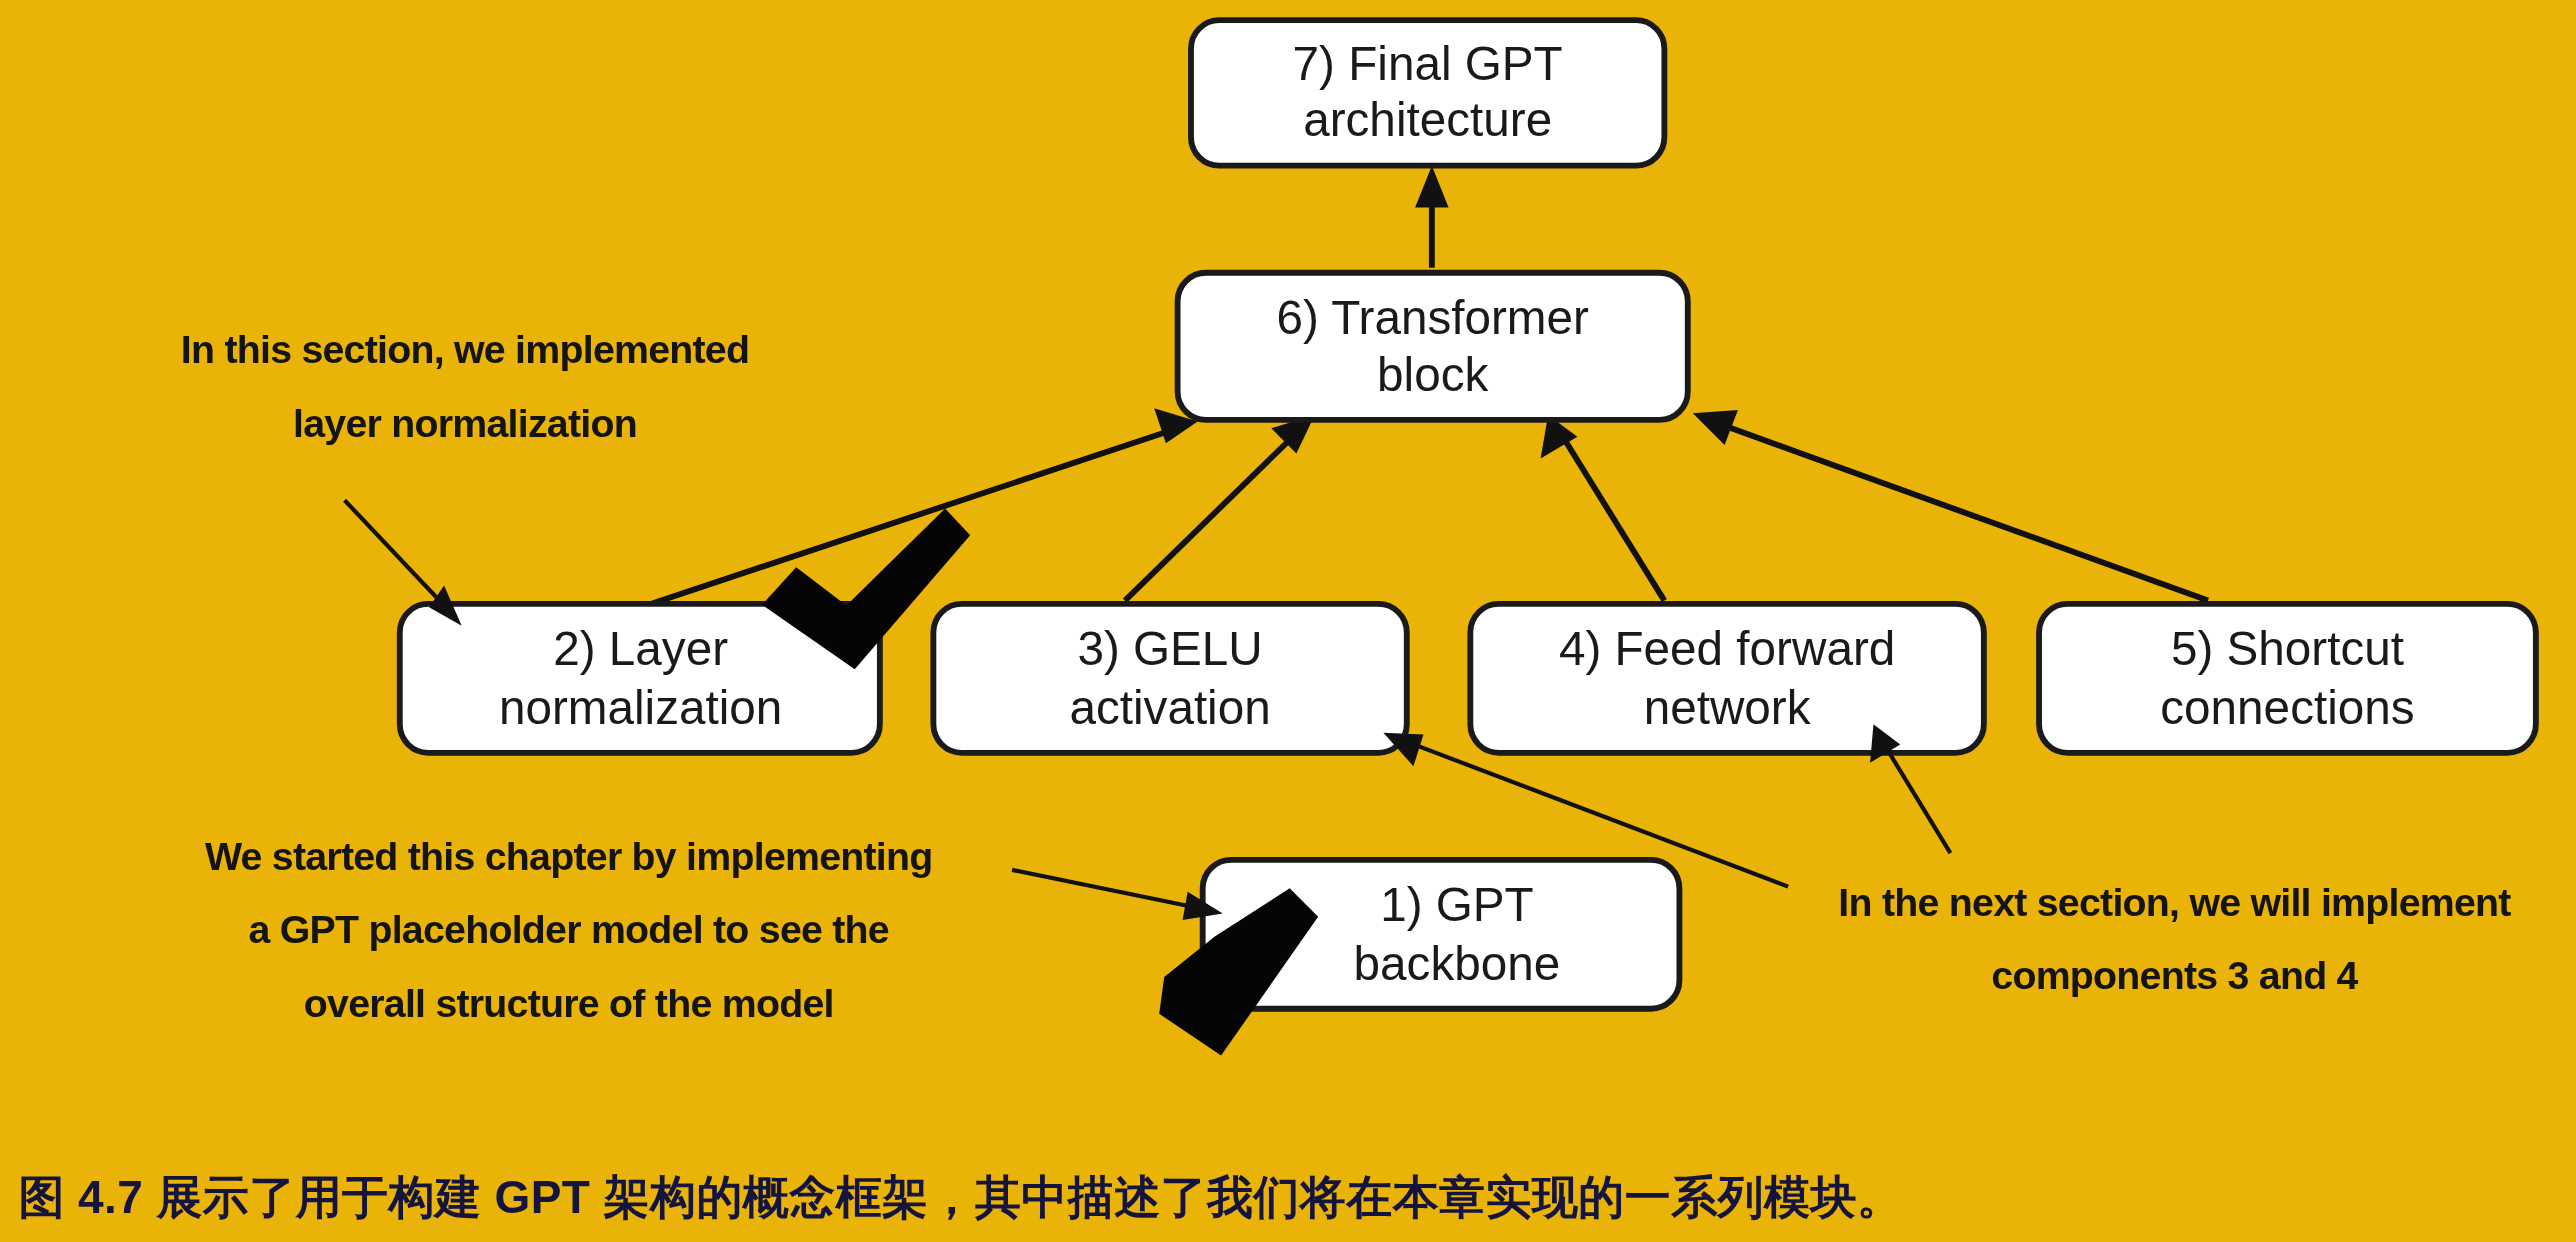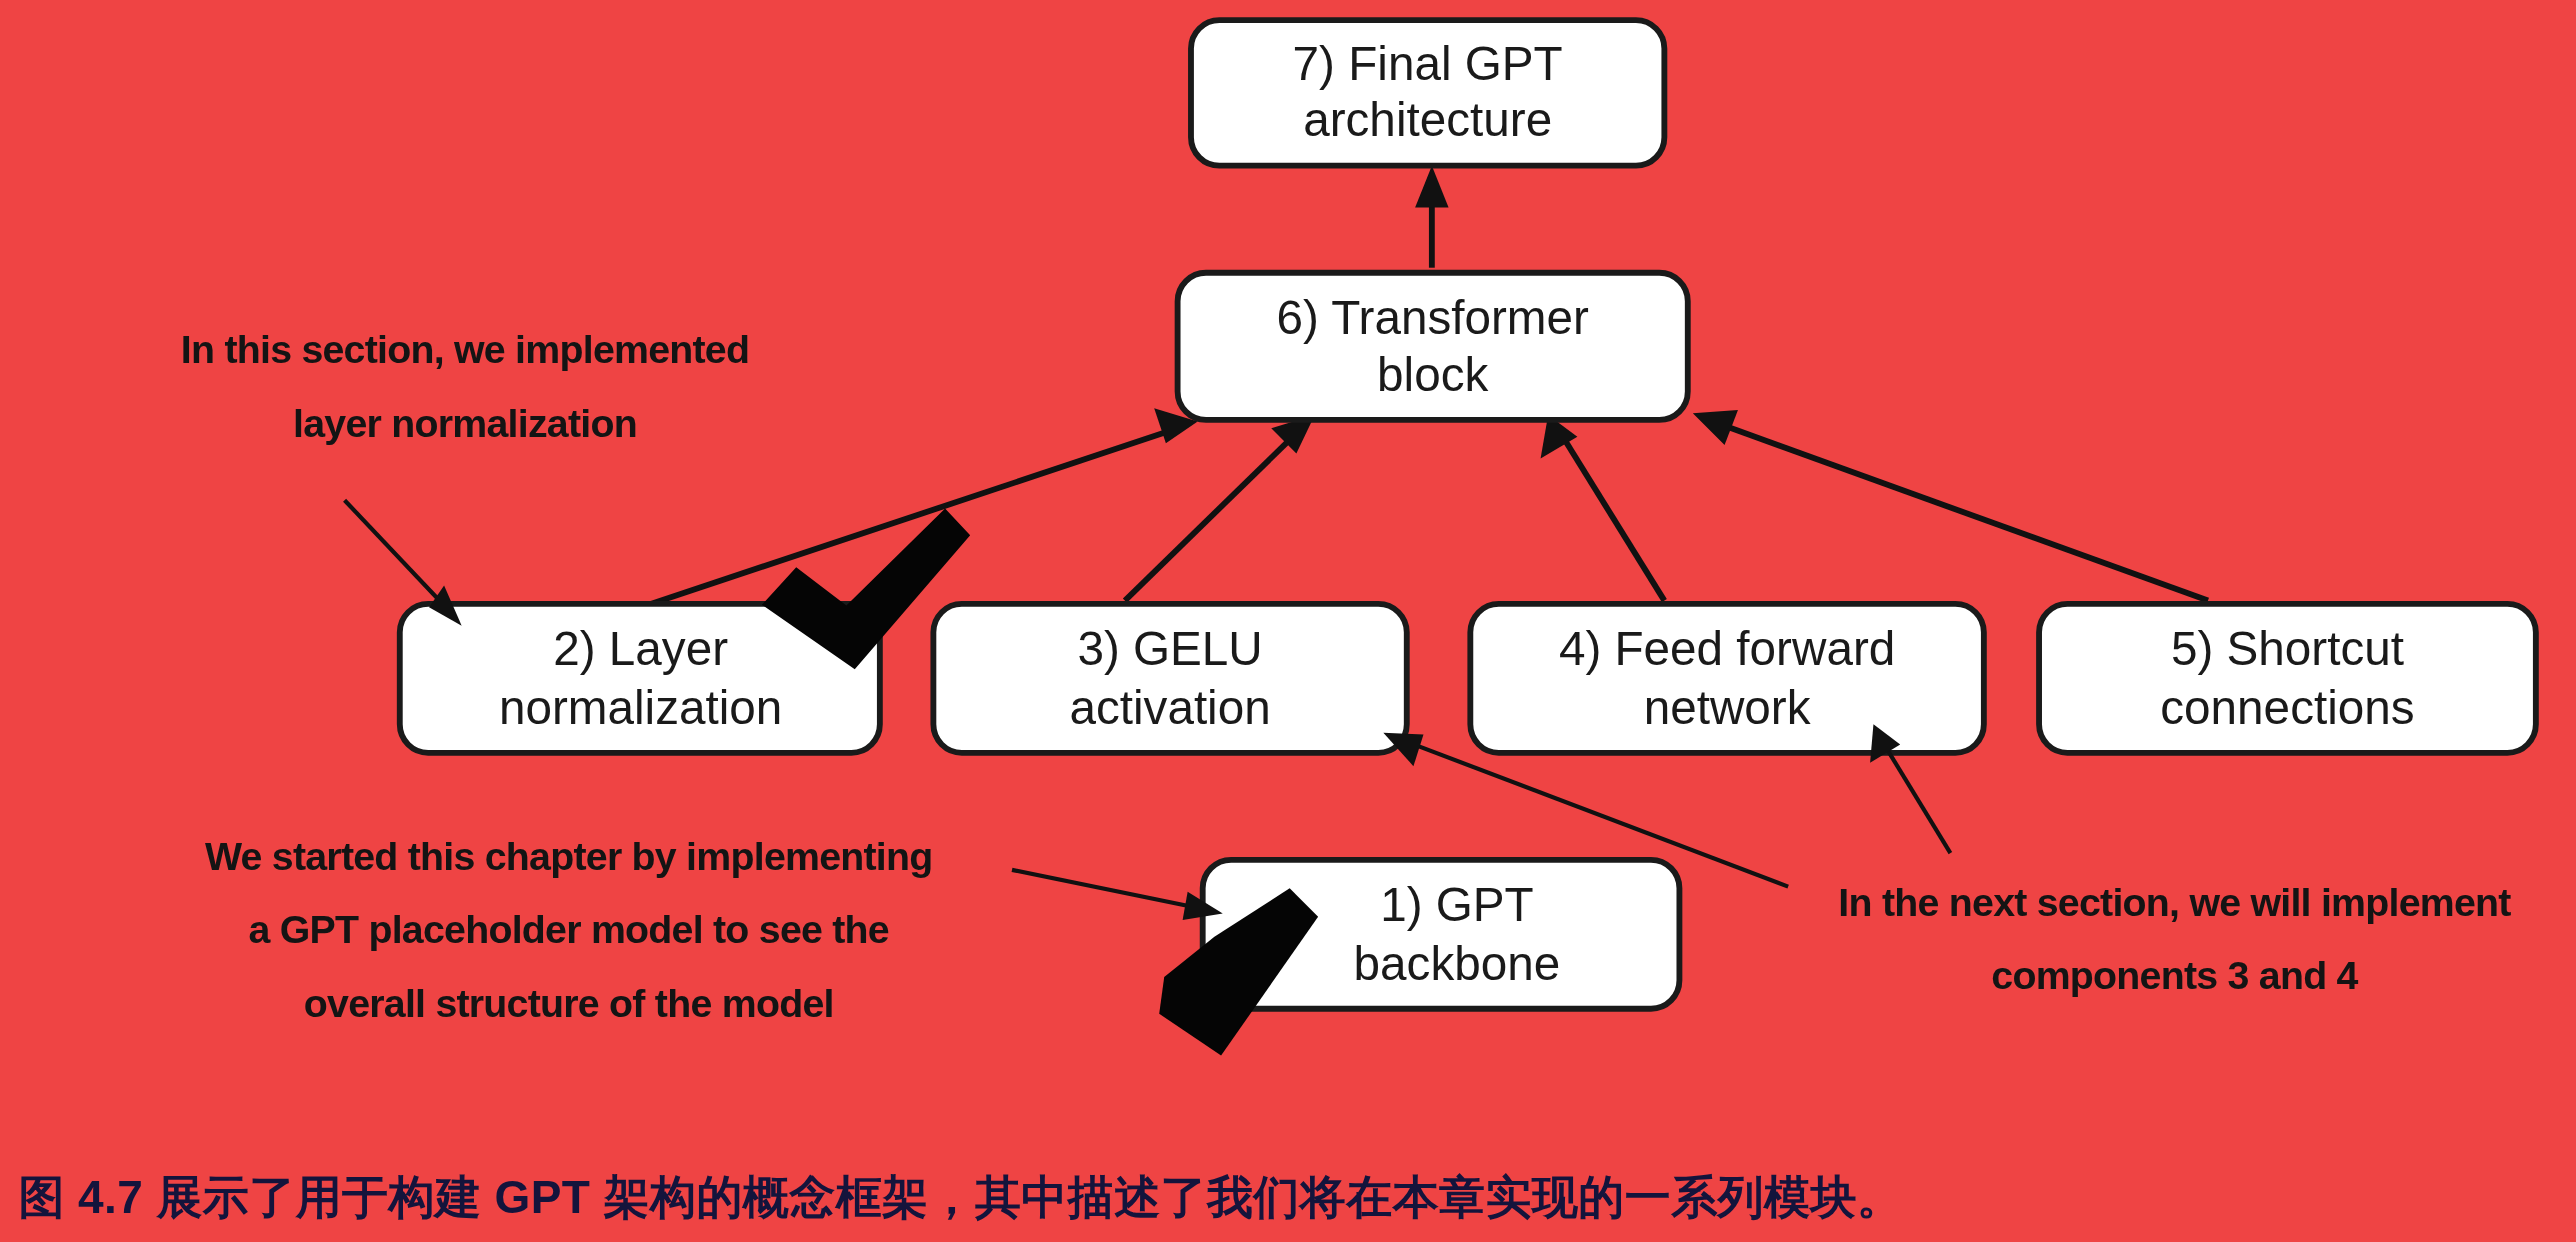--- a/index.html
+++ b/index.html
@@ -10,21 +10,21 @@
   body {
     width: 2576px;
     height: 1243px;
     overflow: hidden;
     font-family: "Liberation Sans", sans-serif;
   }
   #figure-root {
     position: relative;
     width: 2576px;
     height: 1243px;
-    background: #ef4444;
+    background: #eab308;
     text-align: center;
   }
   #diagram-svg {
     position: absolute;
     left: 0;
     top: 0;
     width: 2576px;
     height: 1243px;
     display: block;
   }

